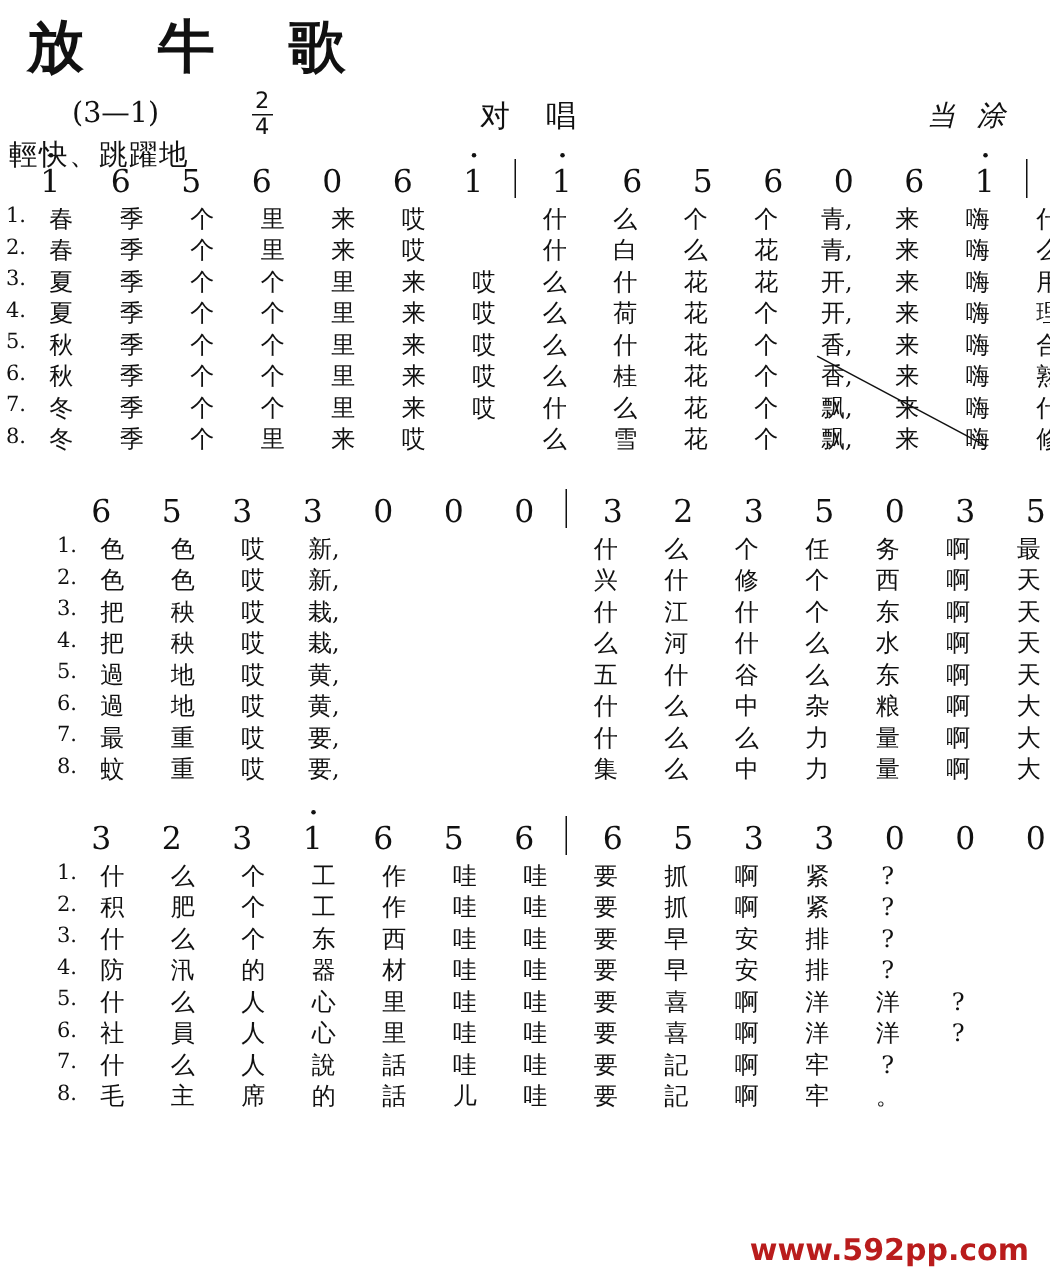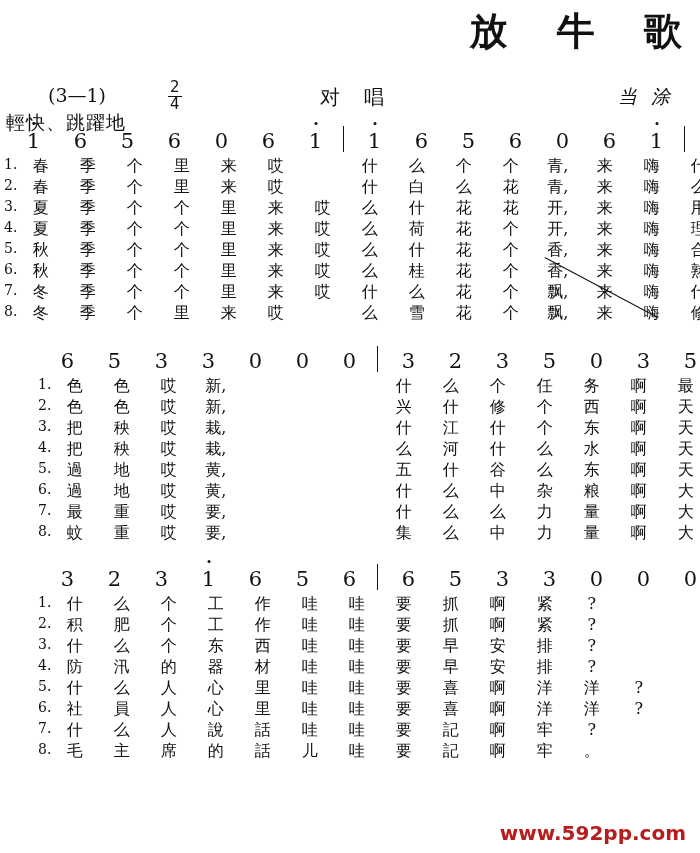--- a/index.html
+++ b/index.html
@@ -8,34 +8,34 @@
     background:#ffffff;
     font-family:"DejaVu Sans","Liberation Sans",sans-serif;
     color:#111;
     position:relative;
     overflow:hidden;
   }
   .sheet{position:relative;width:700px;height:853px;}
 
   
   .title{
-    text-align:right;
+    text-align:left;
     font-family:"DejaVu Serif","Liberation Serif",serif;
     font-weight:700;
     font-size:38px;
     letter-spacing:18px;
     padding-top:6px;
     text-indent:18px;
   }
 
   
   .hdr{
     position:relative;
     height:34px;
-    margin-top:25px;
+    margin-top:5px;
   }
   .key{
     position:absolute;left:48px;top:2px;
     font-size:19px;
     font-family:"DejaVu Serif","Liberation Serif",serif;
   }
   .meter{
     position:absolute;left:168px;top:-2px;
     font-size:15px;line-height:1.05;text-align:center;
   }

